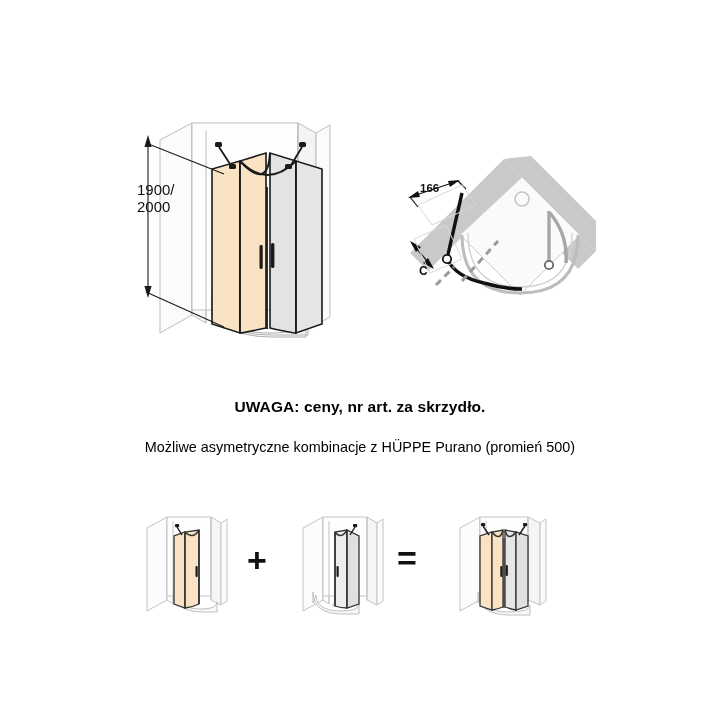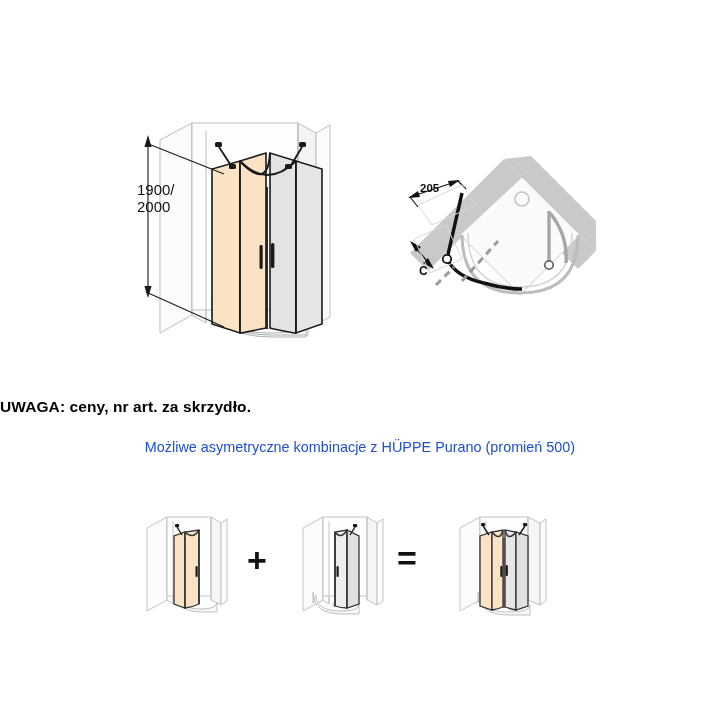--- a/index.html
+++ b/index.html
@@ -9,30 +9,31 @@
     font-family:"Liberation Sans", sans-serif;
     color:#1a1a1a;
     overflow:hidden;
     position:relative;
   }
   .page{position:absolute;inset:0;}
 
   
   .headline{
     position:absolute;left:0;right:0;top:398px;
+    text-align:center;
     font-size:15.5px;font-weight:bold;
     letter-spacing:.1px;
     color:#000;
   }
   .bodytext{
     position:absolute;left:0;right:0;top:437px;
     text-align:center;
     font-size:14.4px;
     line-height:21px;
-    color:#1d4ed8;
+    color:#000000;
   }
   .bodytext div{display:block;}
 
   .op{
     position:absolute;
     font-size:34px;
     font-weight:bold;
     color:#111;
     line-height:1;
     font-family:"Liberation Sans", sans-serif;
@@ -193,21 +194,21 @@
         <polygon points="34,114 28,103 23,108" fill="#111111" stroke="none"></polygon>
       </g>
 
       <g stroke="#d8d8d8" stroke-width="1" fill="none">
         <polygon points="18,50 62,30 76,50 32,70"></polygon>
         <polygon points="14,84 46,70 62,104 30,118"></polygon>
       </g>
     </svg>
   </div>
 
-  <div class="dimlabel small" style="left:420px;top:180px;">205</div>
+  <div class="dimlabel small" style="left:420px;top:180px;">166</div>
   <div class="dimlabel c" style="left:419px;top:263px;">C</div>
 
   <div class="headline">UWAGA: ceny, nr art. za skrzydło.</div>
 
   <div class="bodytext">
     <div>Możliwe asymetryczne kombinacje z HÜPPE Purano (promień 500)</div>
   </div>
 
   <div class="svgwrap" style="left:133px;top:508px;width:100px;height:112px;">
     <svg width="100" height="112" viewBox="0 0 100 112">

